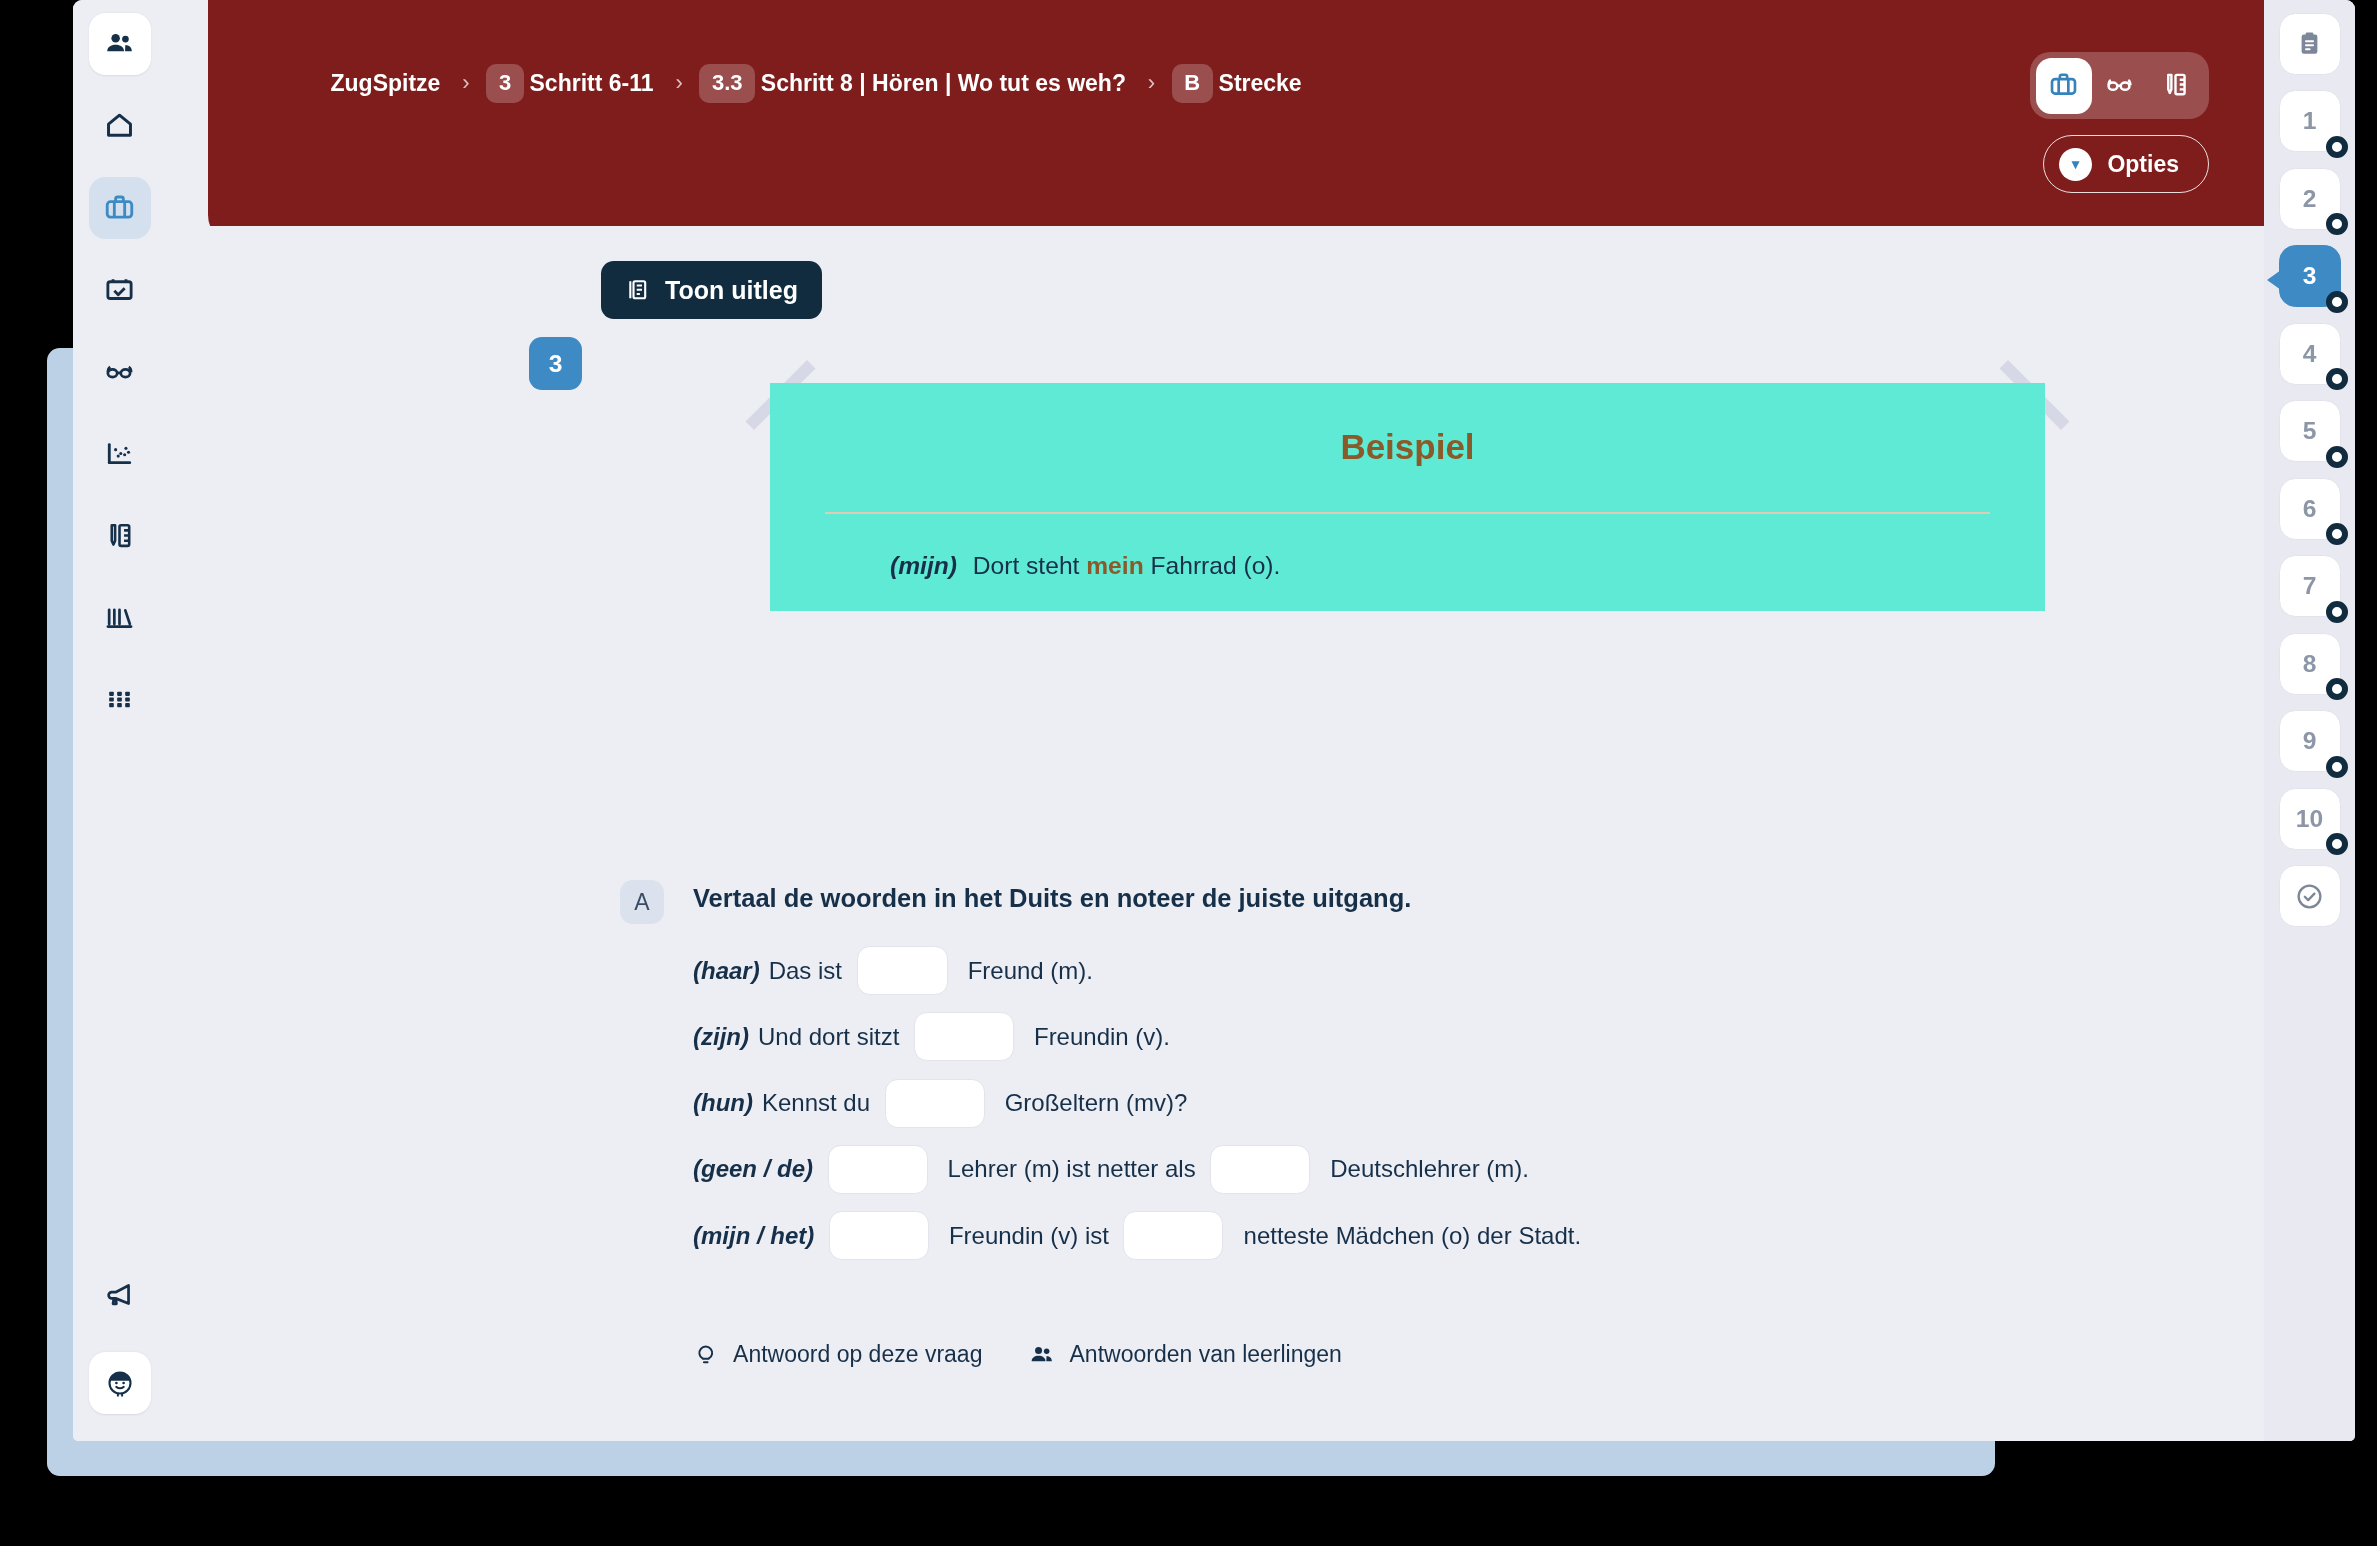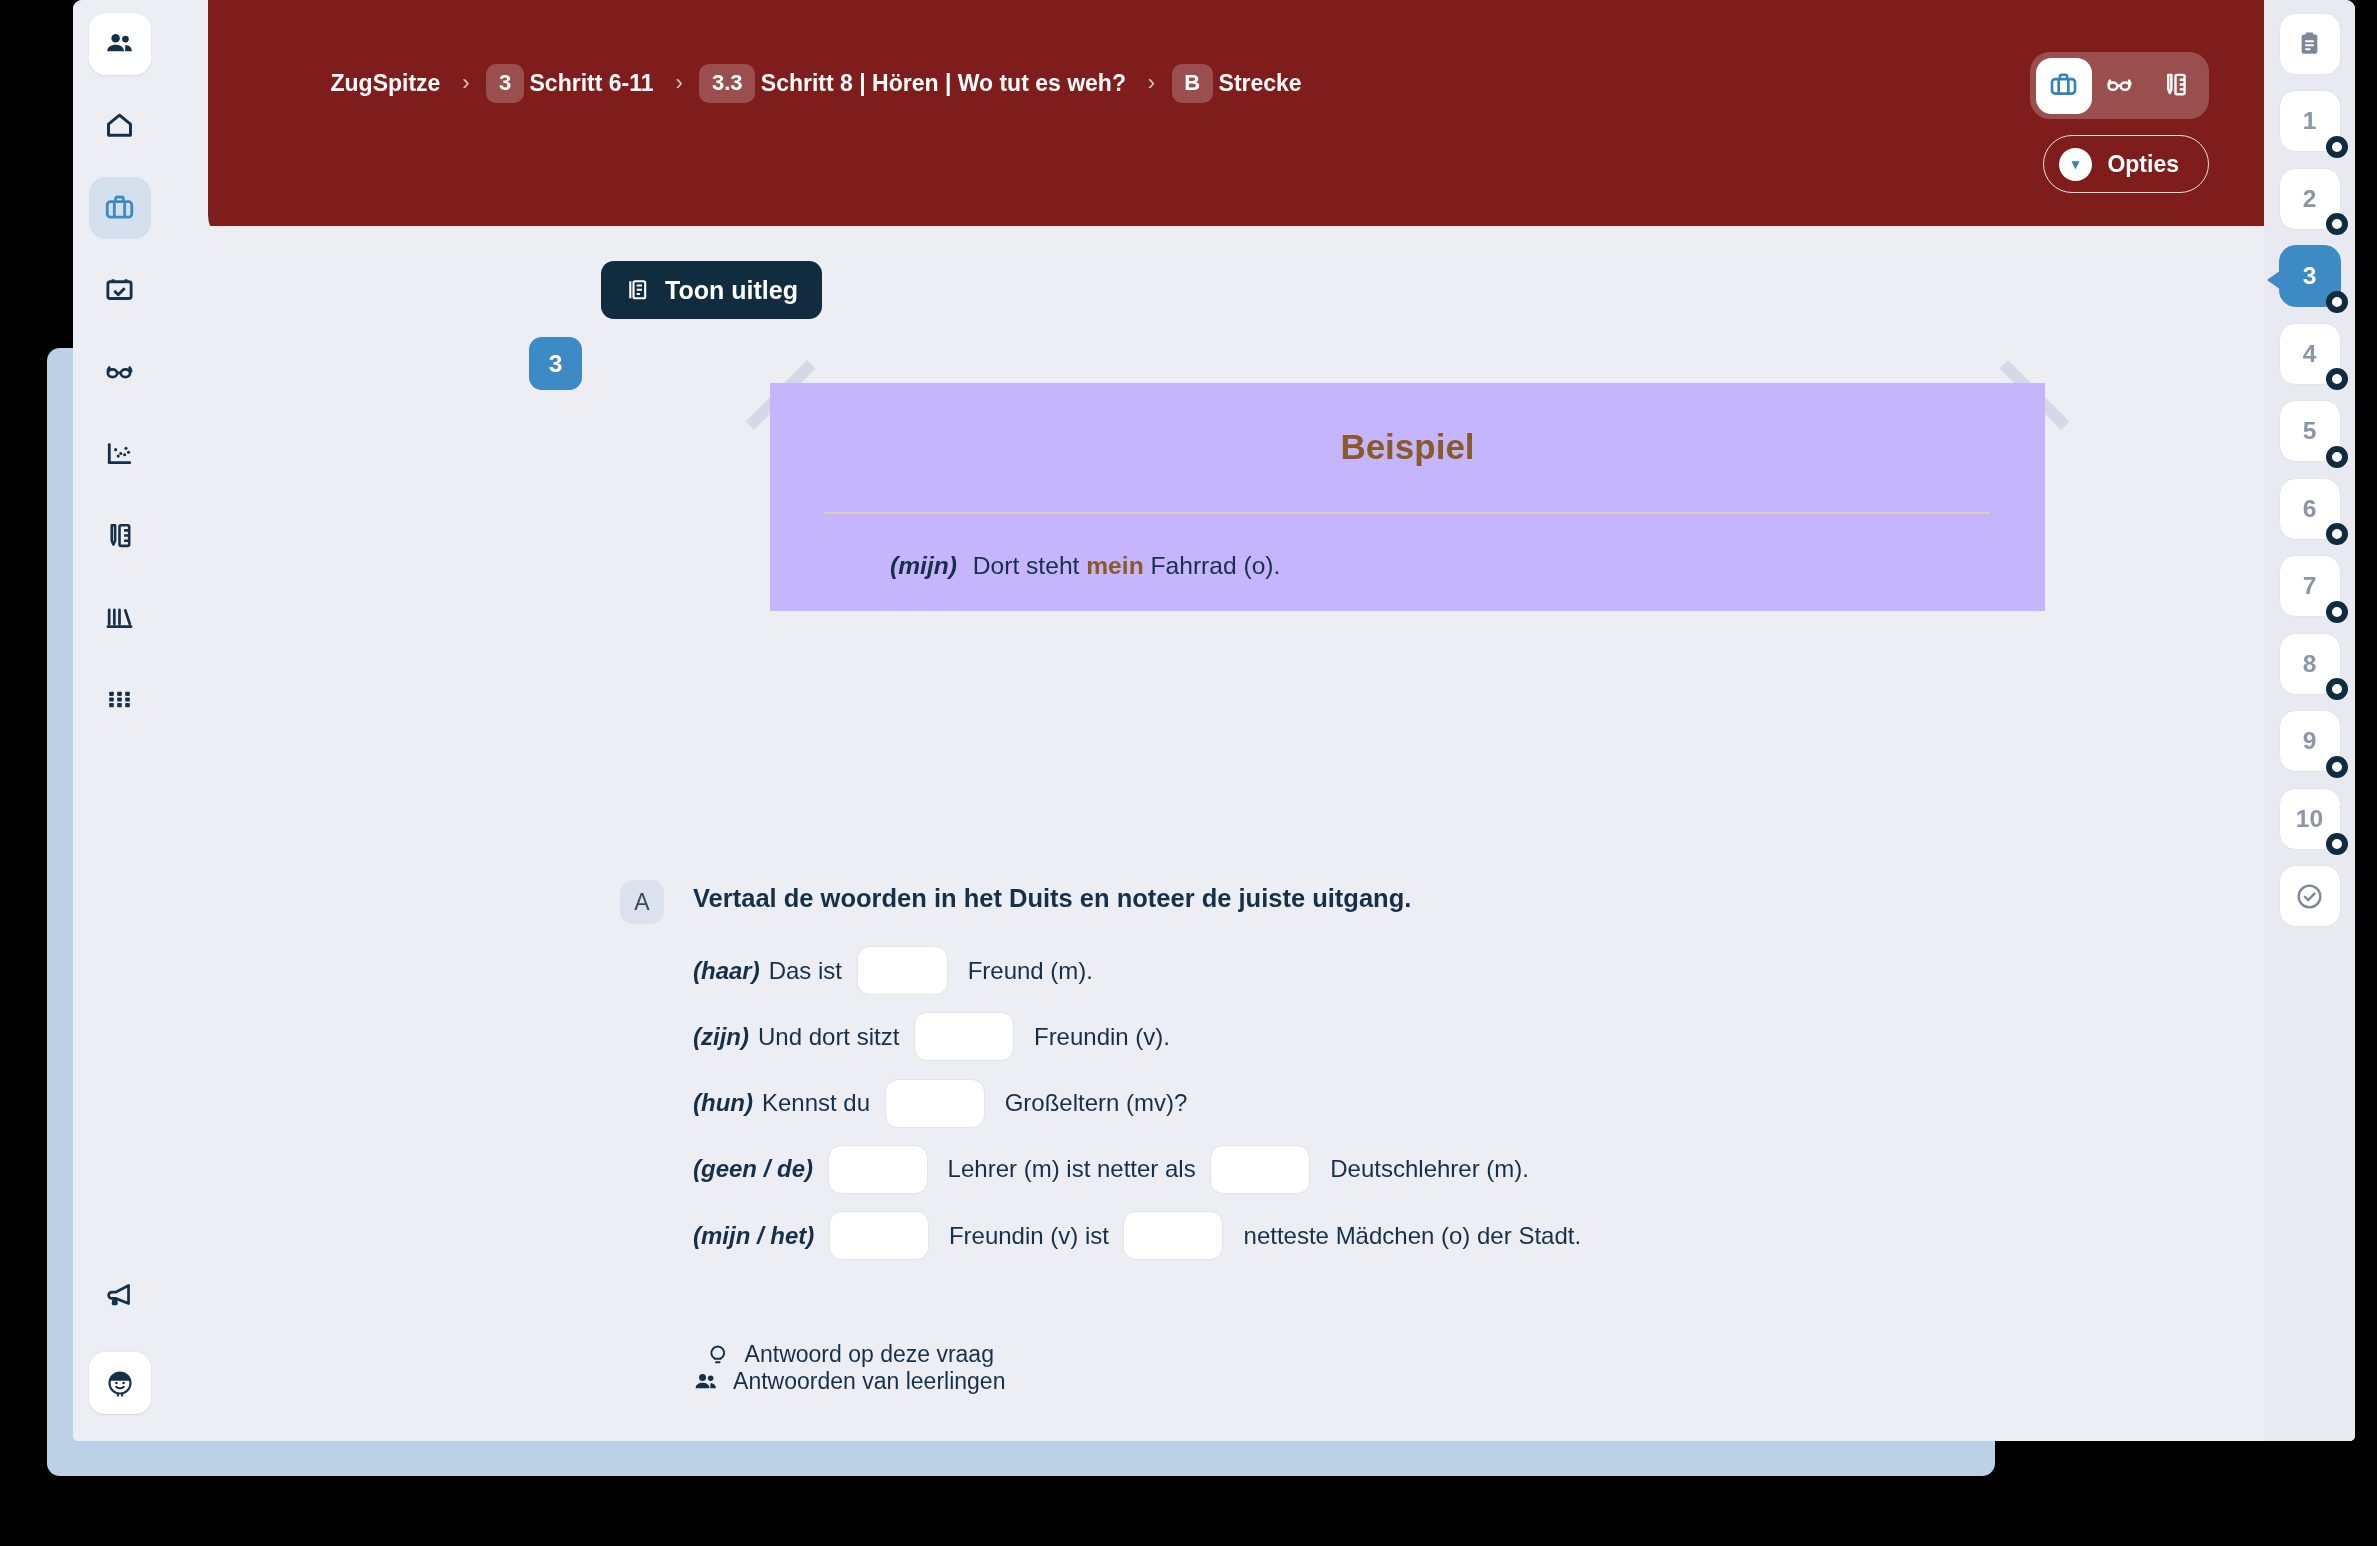--- a/index.html
+++ b/index.html
@@ -159,21 +159,21 @@
   }
 
   
   #beispiel-wrap {
     position: absolute;
     left: 604px; top: 157px;
     width: 1275px; height: 228px;
   }
   #beispiel-card {
     position: absolute; inset: 0;
-    background: #c4b5fd;
+    background: #5eead4;
     padding-left: 9px;
   }
   .corner-line {
     position: absolute;
     width: 87px; height: 12px;
     background: #d6d8e6;
     top: 5.5px;
   }
   .corner-line.left  { left: -33px;  transform: rotate(-45deg); transform-origin: center; }
   .corner-line.right { right: -33px; transform: rotate(45deg);  transform-origin: center; }
@@ -237,21 +237,21 @@
     border: 1.8px solid #e2e3ec;
     border-radius: 12.8px;
     margin: 0 5.5px;
   }
 
   
   #footer-links {
     position: absolute;
     left: 527px; top: 1115px;
     display: flex; align-items: center;
-    color: #17304a; font-size: 23px; flex-direction: column;
+    color: #17304a; font-size: 23px;
   }
   #footer-links .flink {
     display: flex; align-items: center;
     margin-right: 47px;
   }
   #footer-links .flink .ico { margin-right: 14.6px; display: flex; }
 
   
   #rail {
     position: absolute;

